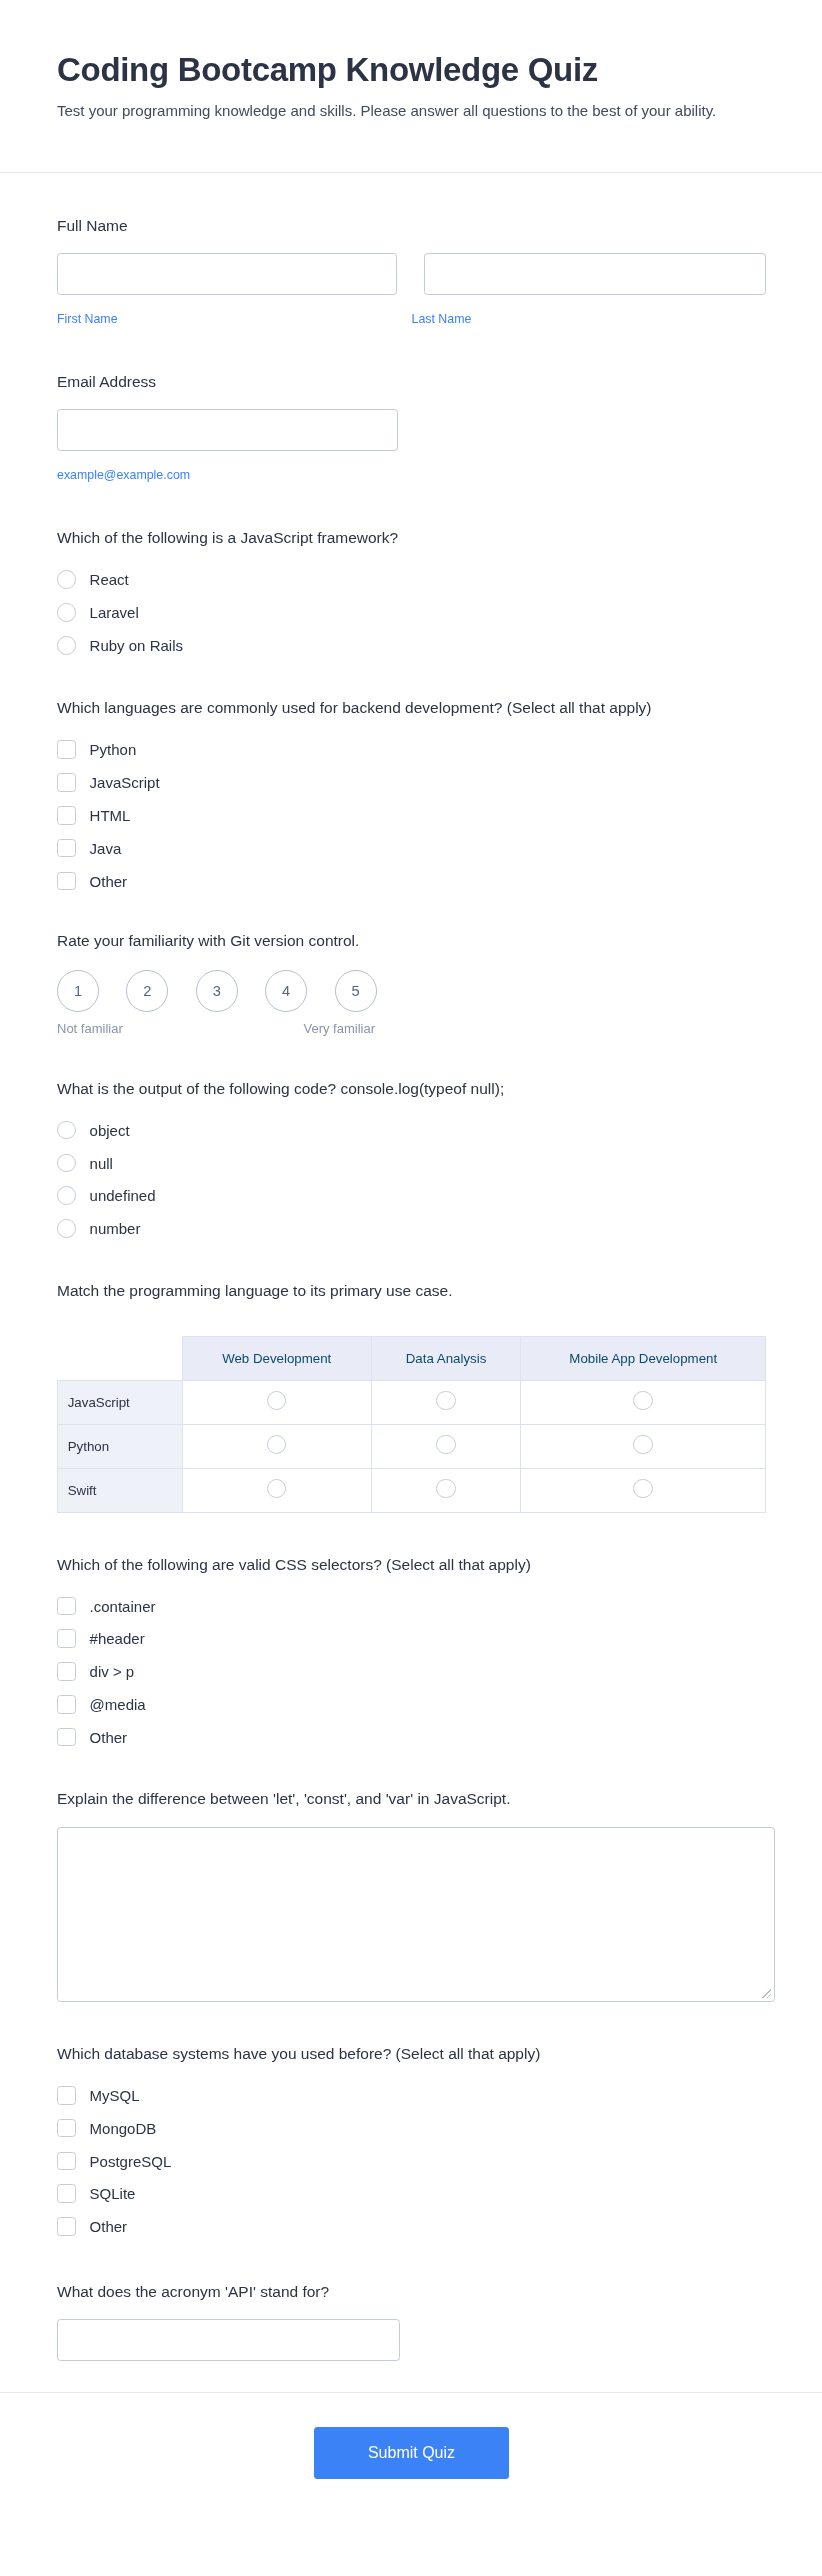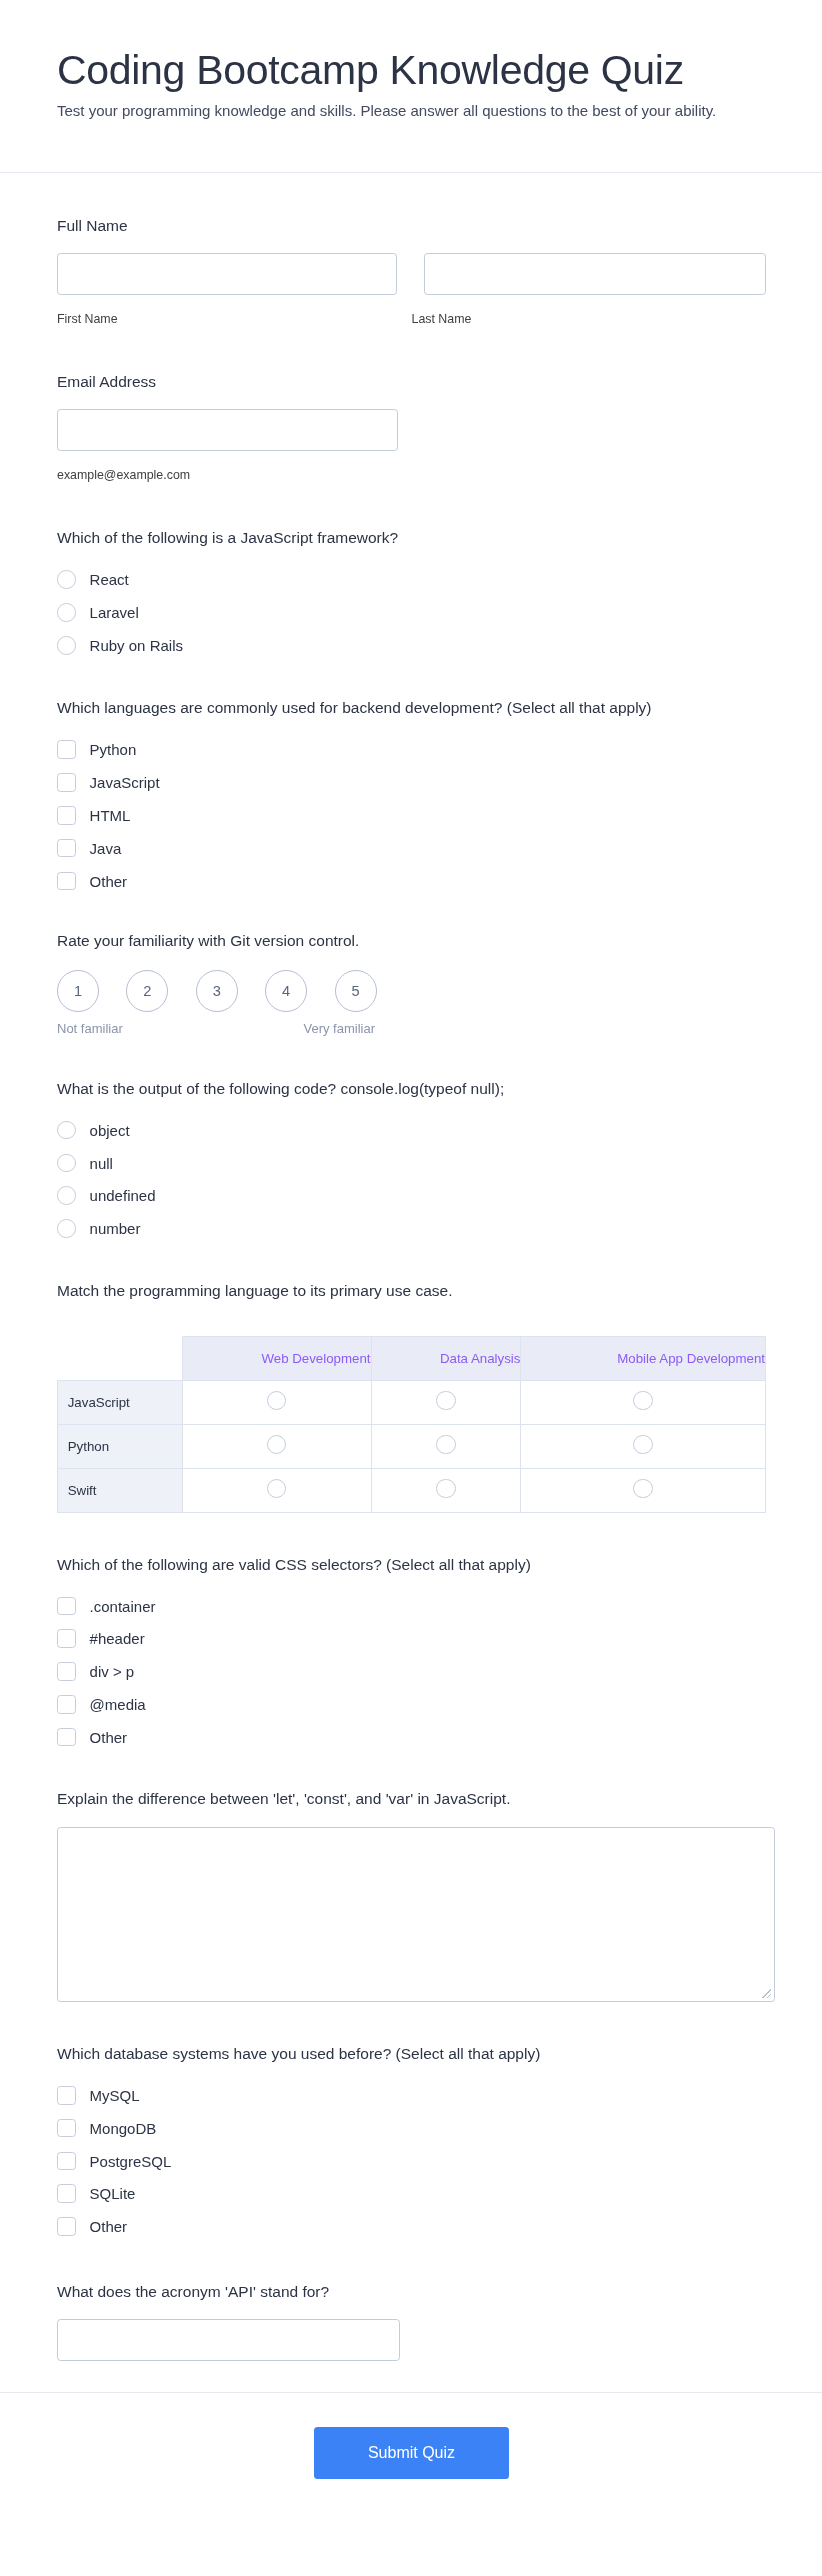--- a/index.html
+++ b/index.html
@@ -6,36 +6,36 @@
   html, body { background: #ffffff; }
   body {
     width: 823px;
     font-family: "Liberation Sans", sans-serif;
     color: #2c3345;
   }
   .form-page { width: 823px; background: #fff; }
 
   
   .form-header { padding: 53px 57px 0 57px; border-bottom: 0.9px solid #e7e9f1; }
-  .form-title { font-size: 41px; font-weight: 400; letter-spacing: -0.3px; color: #2c3345; line-height: 34px; }
+  .form-title { font-size: 33px; font-weight: 700; letter-spacing: -0.3px; color: #2c3345; line-height: 34px; }
   .form-subtitle { margin-top: 12.4px; font-size: 15px; line-height: 23px; color: #434a60; max-width: 674px; padding-bottom: 50px; }
 
   
   .q { margin-left: 57px; margin-right: 57px; }
   .q-label { font-size: 15.5px; font-weight: 400; color: #2c3345; line-height: 21px; max-width: 660px; }
   .mt48 { margin-top: 42px; } .mt50 { margin-top: 44px; } .mt46 { margin-top: 41px; } .mt44 { margin-top: 39px; }
 
   
   .input-row { display: flex; gap: 26.5px; margin-top: 17px; }
   .text-input {
     height: 42px; width: 341px; border: 0.9px solid #c3cad8; border-radius: 3.5px;
     background: #fff; font-size: 14px; padding: 0 8.8px; color: #2c3345; outline: none;
   }
   .sublabel-row { display: flex; margin-top: 16px; }
-  .sublabel { font-size: 12.4px; color: #404040; line-height: 16px; width: 367px; }
+  .sublabel { font-size: 12.4px; color: #3b82f6; line-height: 16px; width: 367px; }
   .sublabel.second { margin-left: 0; }
 
   
   .opt-list { margin-top: 22px; }
   .opt-row { display: flex; align-items: flex-start; margin-bottom: 13.3px; height: 19.5px; }
   .opt-row:last-child { margin-bottom: 0; }
   .radio {
     width: 18.6px; height: 18.6px; border: 0.9px solid #c6cdda; border-radius: 50%;
     background: #fff; flex: 0 0 auto;
   }
@@ -52,21 +52,21 @@
     background: #fff; display: flex; align-items: center; justify-content: center;
     font-size: 14.6px; color: #57647e;
   }
   .scale-labels { display: flex; justify-content: space-between; width: 318px; margin-top: 8px; }
   .scale-label { font-size: 13px; color: #8b94ab; line-height: 17px; }
 
   
   .matrix { margin-top: 35px; border-collapse: collapse; }
   .matrix th, .matrix td { border: 0.9px solid #dde2ef; height: 44px; }
   .matrix th.corner { border: none; background: transparent; }
-  .matrix th.colhead { background: #e9ecf6; font-size: 13.3px; font-weight: 500; color: #8b5cf6; text-align: right; }
+  .matrix th.colhead { background: #e9ecf6; font-size: 13.3px; font-weight: 500; color: #0c4a6e; text-align: center; }
   .matrix td.rowhead { background: #eef1f8; font-size: 13.3px; color: #2c3345; padding-left: 9.7px; text-align: left; font-weight: 400; }
   .matrix td.cell { background: #fff; text-align: center; vertical-align: middle; }
   .matrix .radio.in-cell { display: inline-block; width: 19.5px; height: 19.5px; }
   .col-label { width: 126px; } .col-web { width: 191px; } .col-data { width: 152px; } .col-mobile { width: 248px; }
 
   
   .textarea {
     position: relative; margin-top: 17.7px; width: 718px; height: 175px;
     border: 0.9px solid #c3cad8; border-radius: 3.5px; background: #fff;
   }

